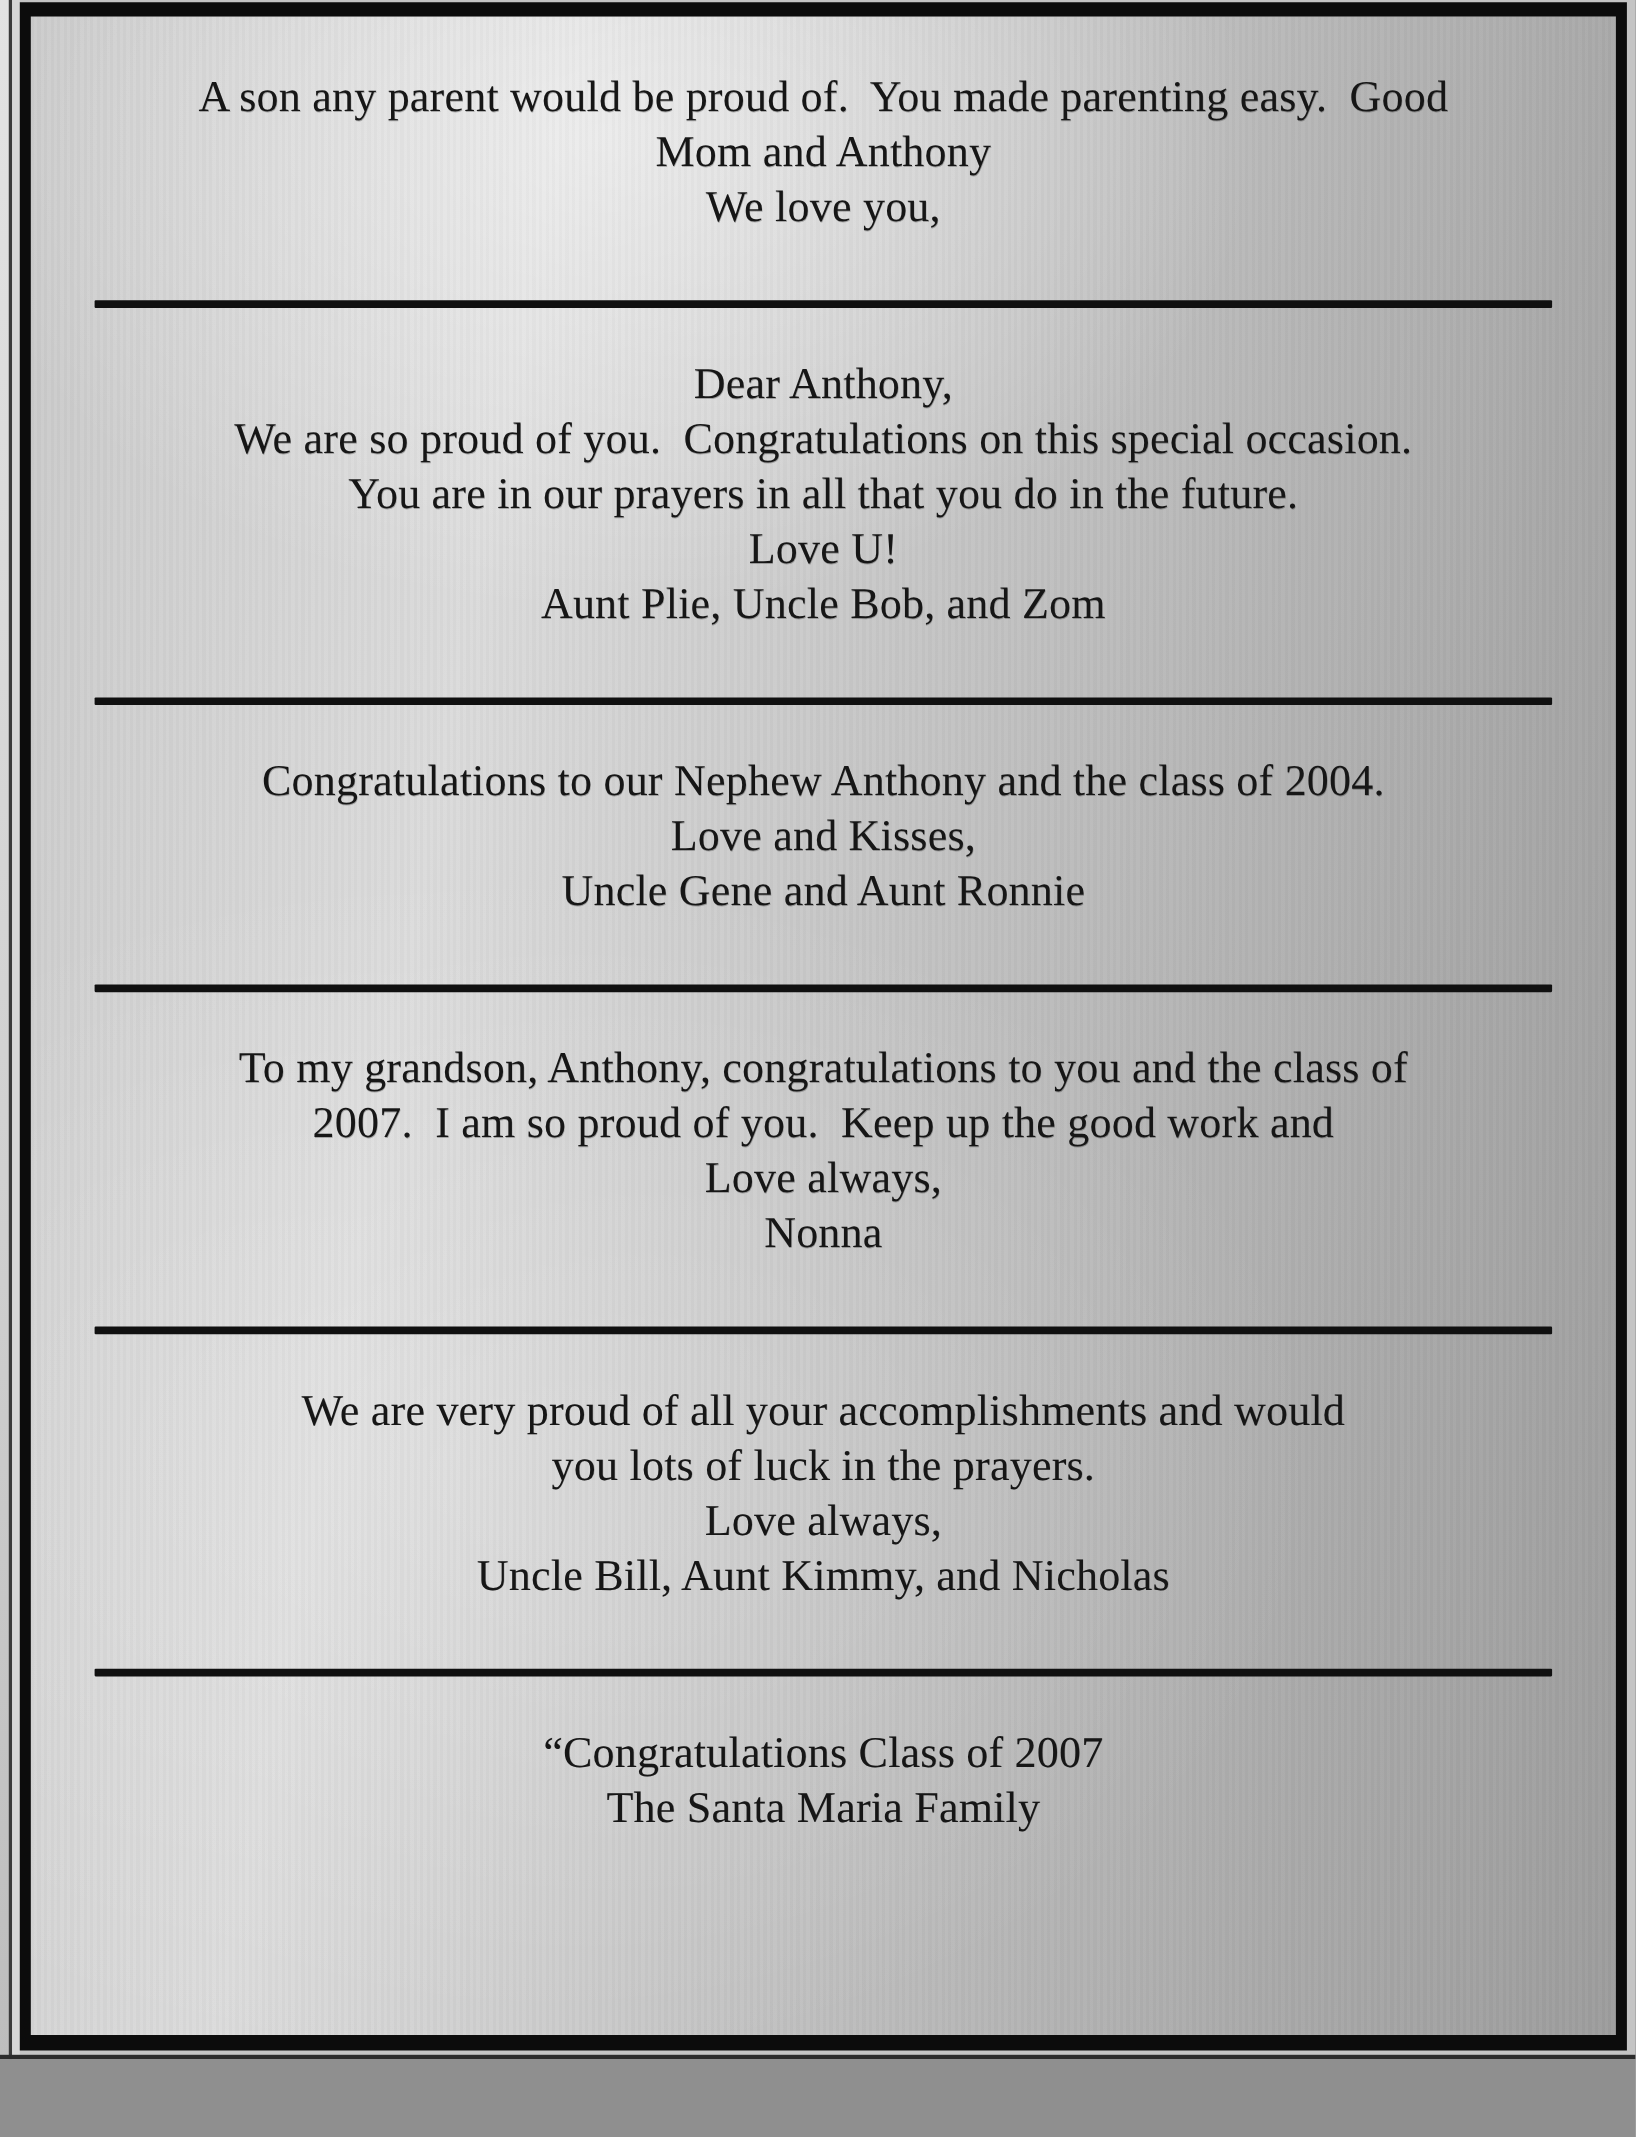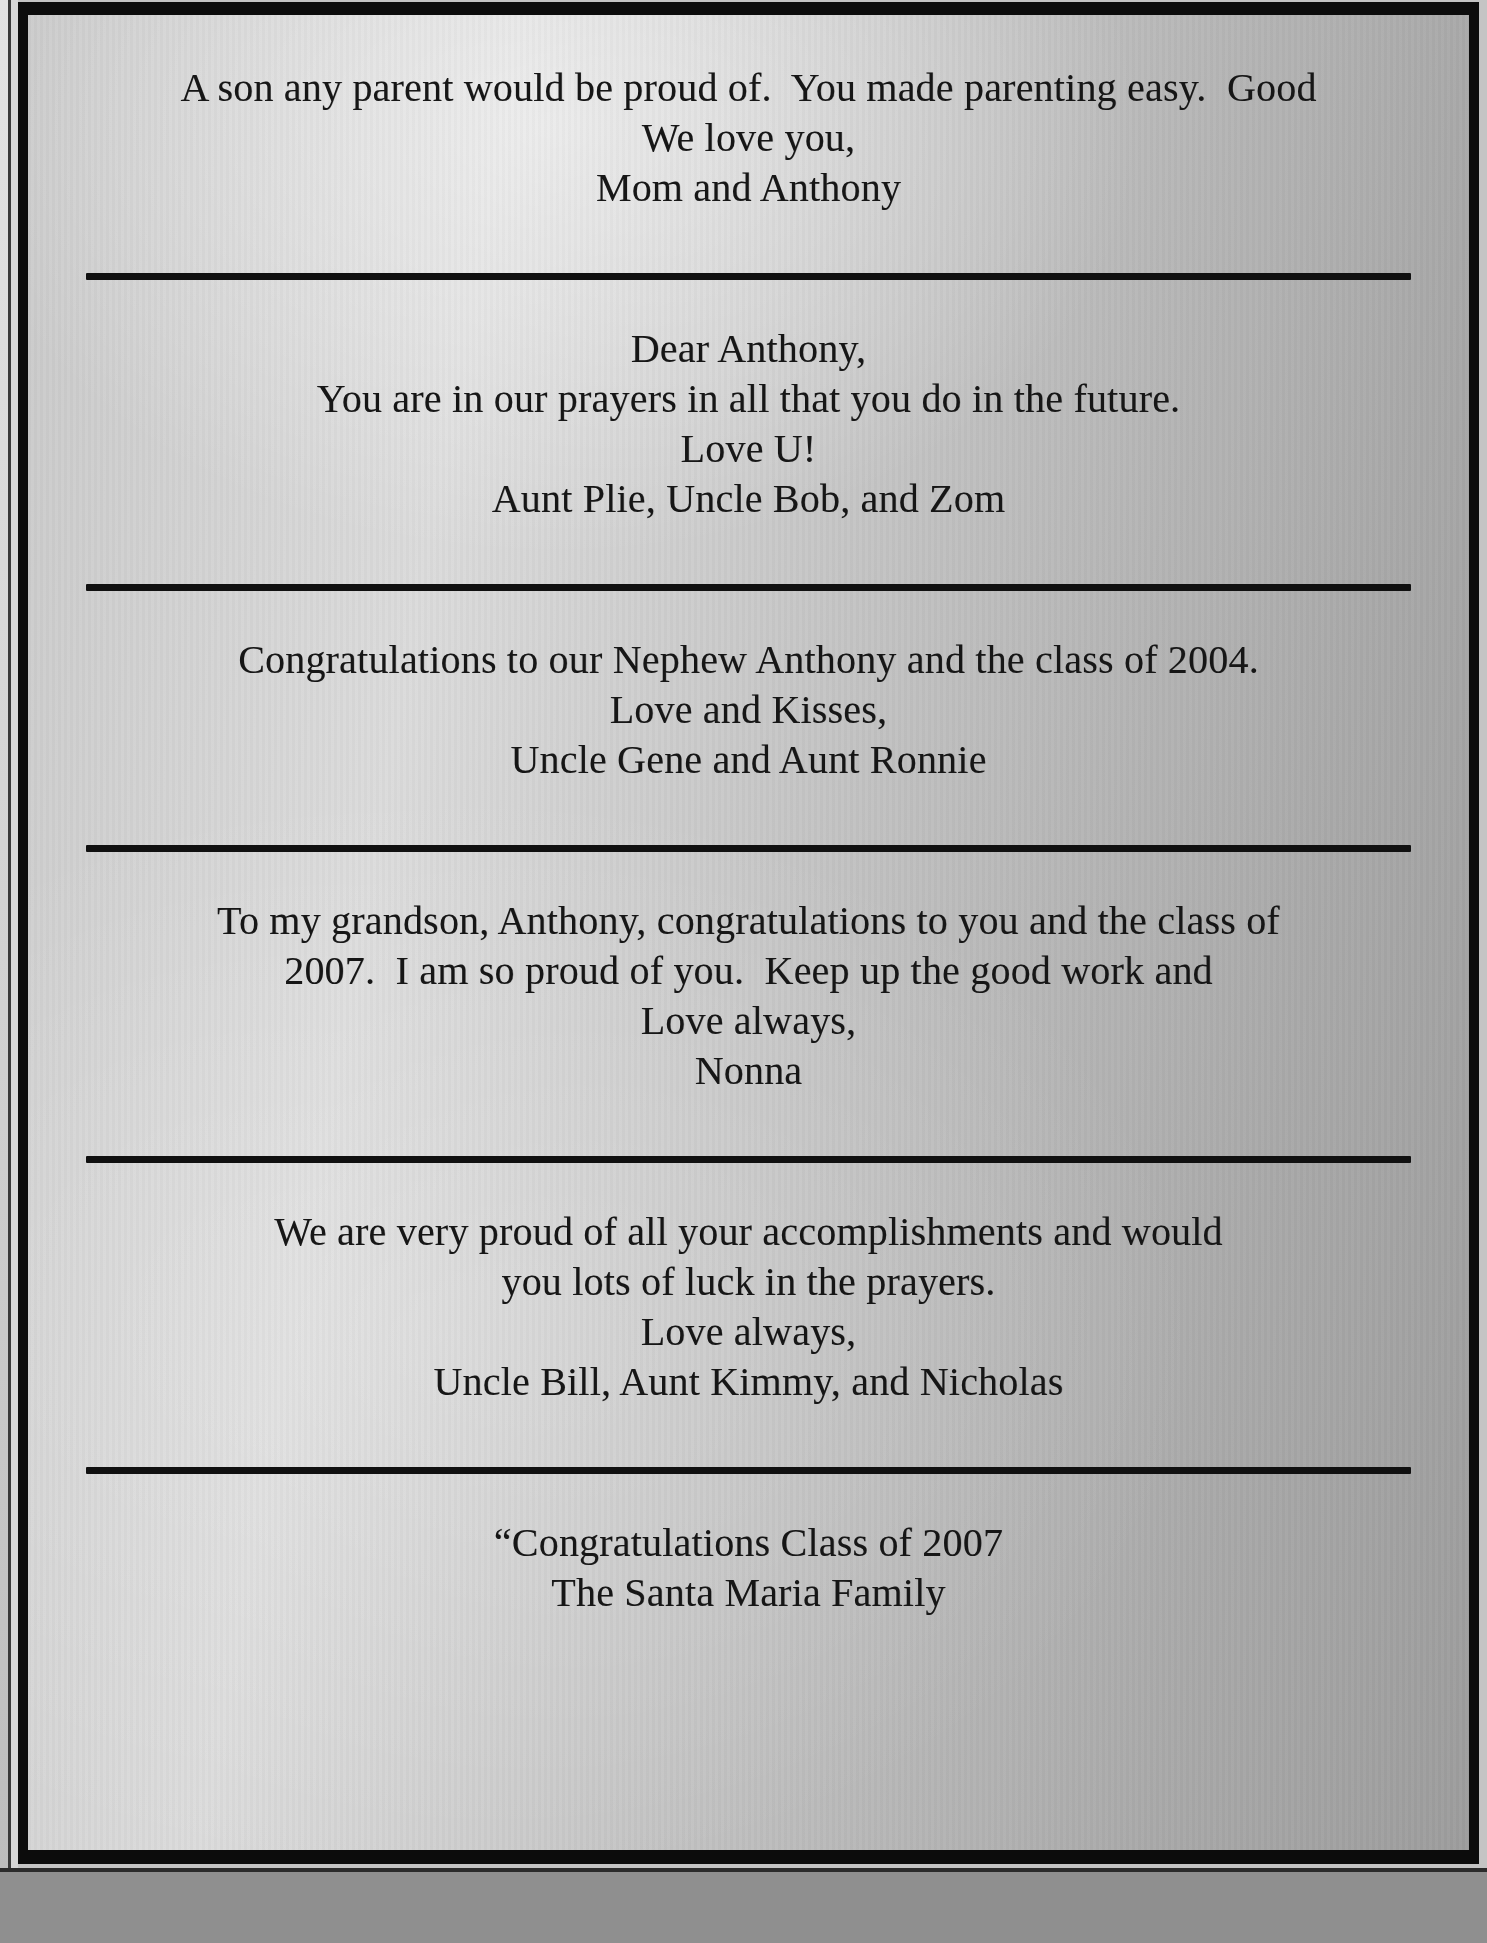--- a/index.html
+++ b/index.html
@@ -92,28 +92,29 @@
 <div class="page">
   <div class="scan-strip-light"></div>
   <div class="scan-line-dark"></div>
   <div class="scan-gap"></div>
 
   <div class="frame">
     <div class="content">
 
       <section class="msg">
         <p class="line">A son any parent would be proud of.  You made parenting easy.  Good</p>
+        <p class="line">Mom and Anthony</p>
         <p class="line">We love you,</p>
-        <p class="line">Mom and Anthony</p>
       </section>
 
       <hr class="divider">
 
       <section class="msg">
         <p class="line">Dear Anthony,</p>
+        <p class="line">We are so proud of you.  Congratulations on this special occasion.</p>
         <p class="line">You are in our prayers in all that you do in the future.</p>
         <p class="line">Love U!</p>
         <p class="line">Aunt Plie, Uncle Bob, and Zom</p>
       </section>
 
       <hr class="divider">
 
       <section class="msg">
         <p class="line">Congratulations to our Nephew Anthony and the class of 2004.</p>
         <p class="line">Love and Kisses,</p>

